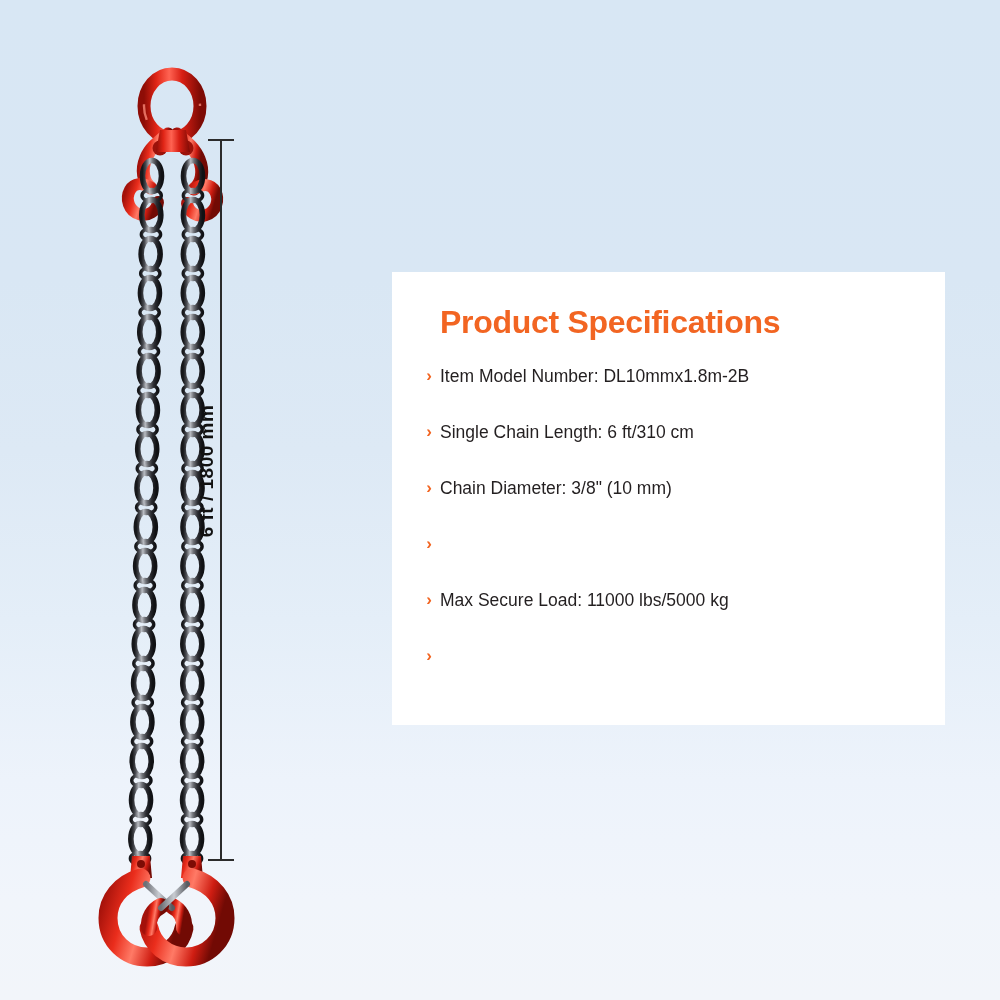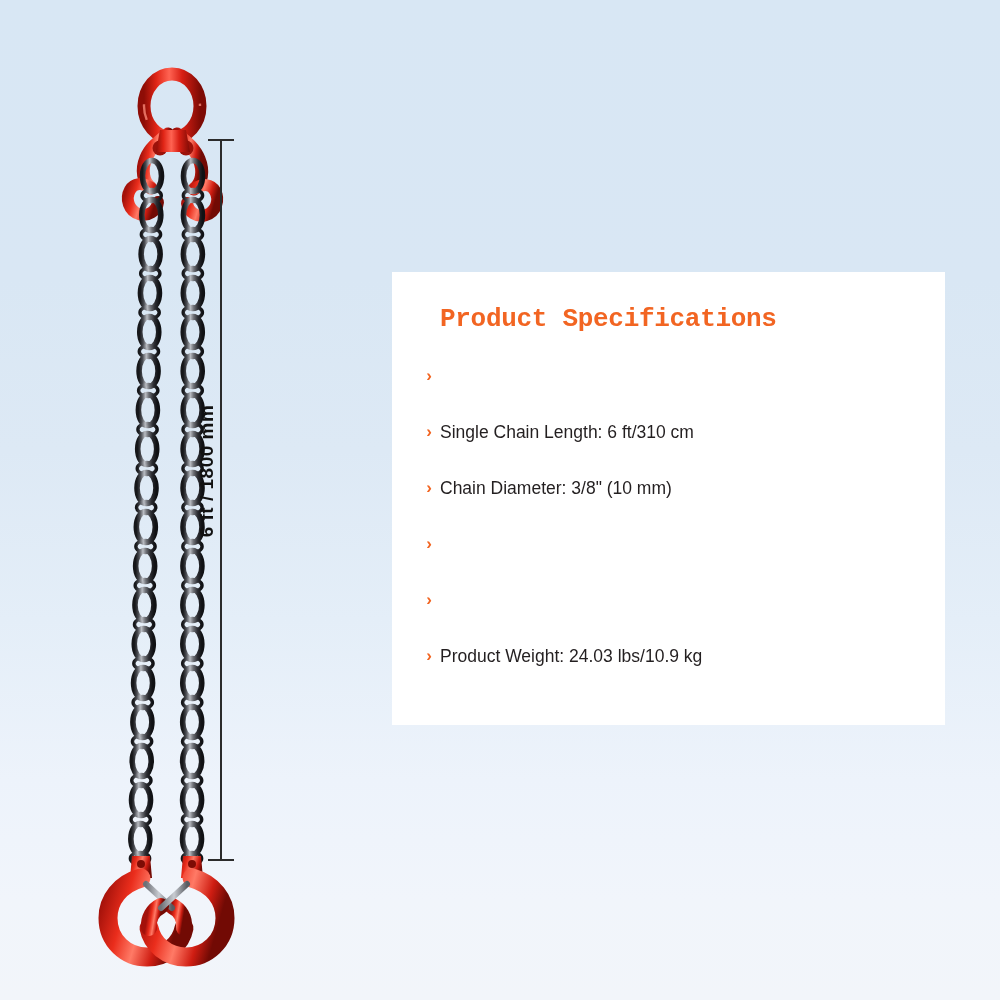--- a/index.html
+++ b/index.html
@@ -21,22 +21,22 @@
   }
   
   #product{position:absolute;left:0;top:0;width:340px;height:1000px;}
   .chain-leg{position:absolute;}
   .spec-panel{
     position:absolute;left:392px;top:272px;width:553px;height:453px;
     background:#ffffff;
   }
   .spec-title{
     position:absolute;left:48px;top:32px;
-    font-size:26px;font-weight:bold;color:#f26522;
-    letter-spacing:-0.3px;white-space:nowrap;font-family:Liberation Mono, monospace;
+    font-size:32px;font-weight:bold;color:#f26522;
+    letter-spacing:-0.3px;white-space:nowrap;
   }
   .spec-list{position:absolute;left:26px;top:93px;width:520px;}
   .spec-row{
     display:flex;align-items:flex-start;
     height:56px;
   }
   .spec-chev{
     color:#f26522;font-size:17px;font-weight:bold;
     width:22px;flex:0 0 22px;line-height:22px;text-align:center;
   }
@@ -232,35 +232,36 @@
     <div class="dim-line"></div>
     <div class="dim-cap bot"></div>
     <div class="dim-label">6 ft / 1800 mm</div>
   </div>
 
   <div class="spec-panel">
     <div class="spec-title">Product Specifications</div>
     <div class="spec-list">
       <div class="spec-row">
         <span class="spec-chev">›</span>
+        <span class="spec-text">Item Model Number: DL10mmx1.8m-2B</span>
       </div>
       <div class="spec-row">
         <span class="spec-chev">›</span>
         <span class="spec-text">Single Chain Length: 6 ft/310 cm</span>
       </div>
       <div class="spec-row">
         <span class="spec-chev">›</span>
         <span class="spec-text">Chain Diameter: 3/8" (10 mm)</span>
       </div>
       <div class="spec-row">
         <span class="spec-chev">›</span>
       </div>
       <div class="spec-row">
         <span class="spec-chev">›</span>
-      </div>
-      <div class="spec-row">
-        <span class="spec-chev">›</span>
-        <span class="spec-text">Product Weight: 24.03 lbs/10.9 kg</span>
+        <span class="spec-text">Max Secure Load: 11000 lbs/5000 kg</span>
+      </div>
+      <div class="spec-row">
+        <span class="spec-chev">›</span>
       </div>
     </div>
   </div>
 
 </div>
 
 </body></html>

